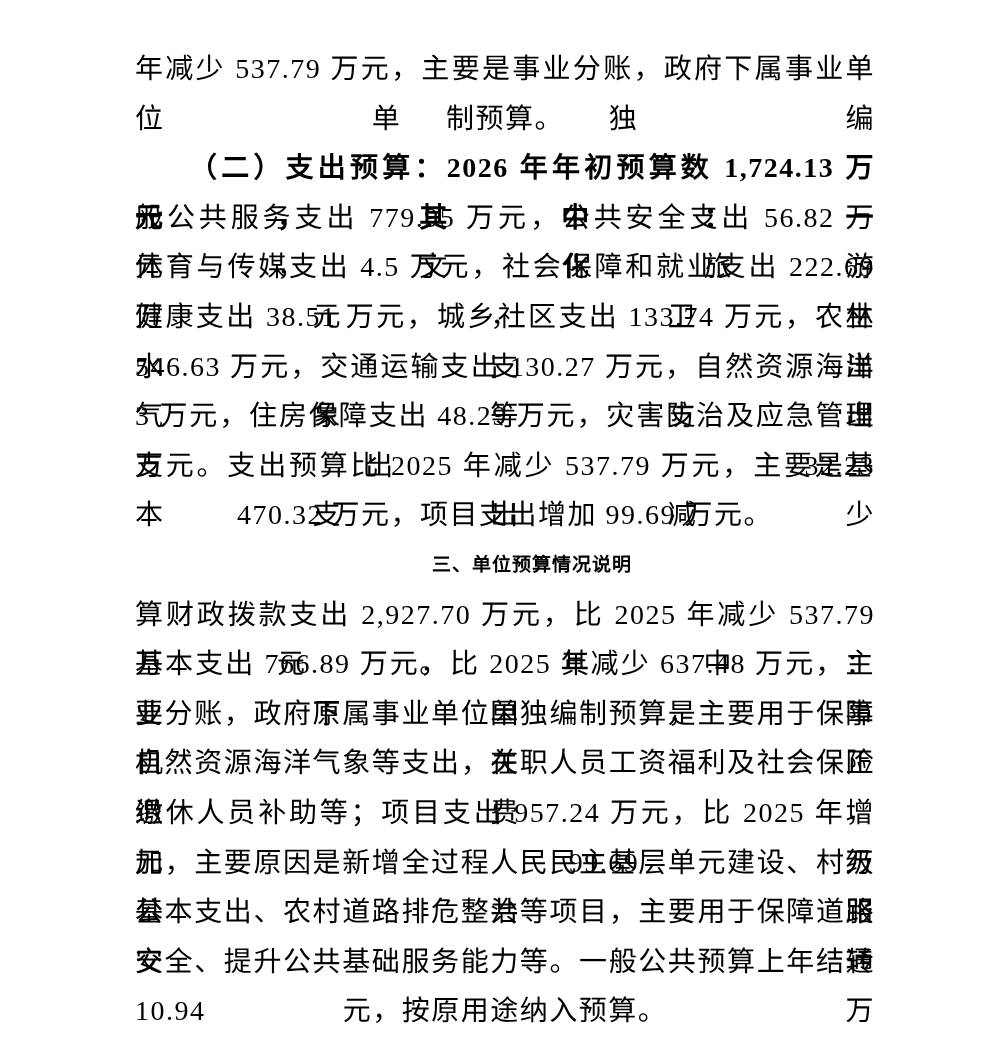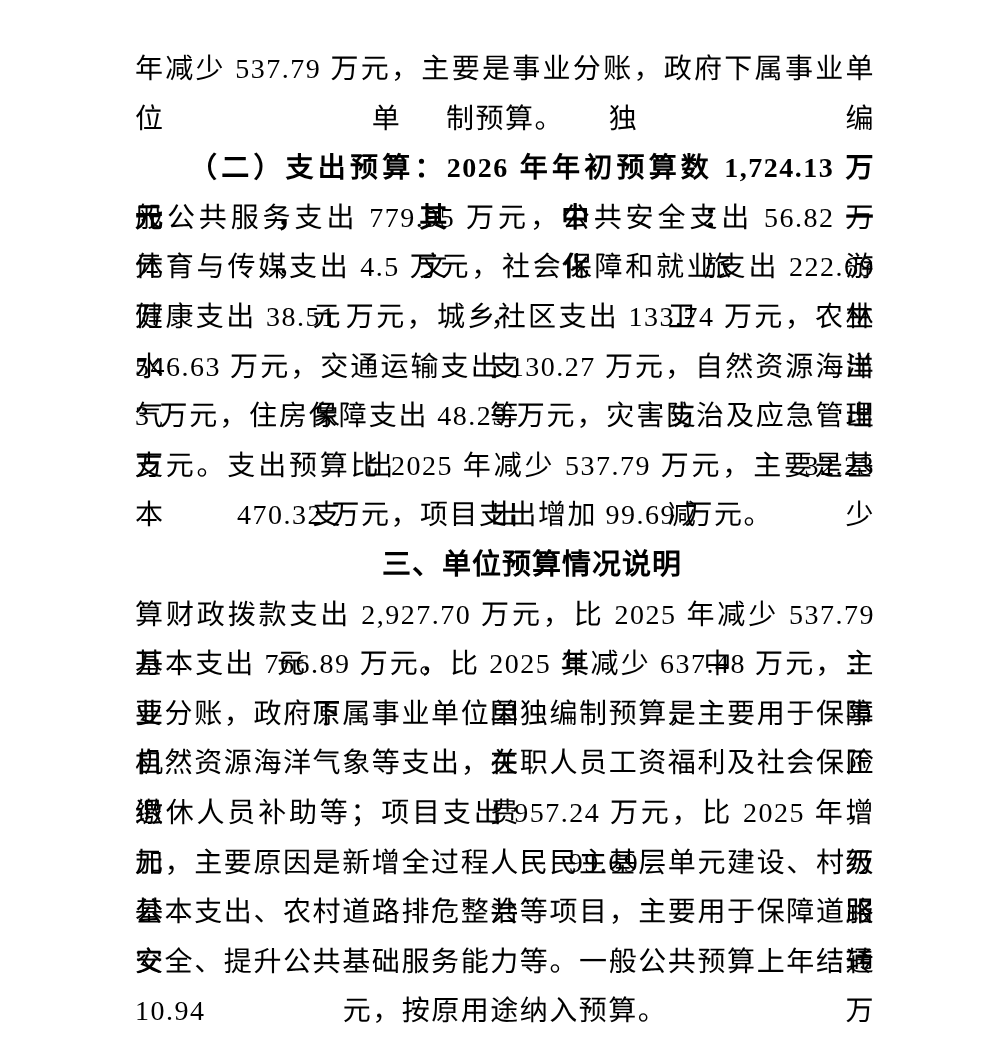--- a/index.html
+++ b/index.html
@@ -36,21 +36,21 @@
     text-align-last: justify;
     text-justify: inter-character;
   }
   .line.indent {
     text-indent: 54px;
     font-weight: bold;
   }
   .line.heading {
     font-family: "Liberation Sans", "DejaVu Sans", sans-serif;
     font-weight: bold;
-    font-size: 29px;
+    font-size: 19px;
     letter-spacing: 1px;
   }
 </style>
 </head>
 <body>
 
 <div class="page">
   <div class="text-area" id="lines-container">
       <div class="line justify">年减少 537.79 万元，主要是事业分账，政府下属事业单位单独编</div>
       <div class="line">制预算。</div>

